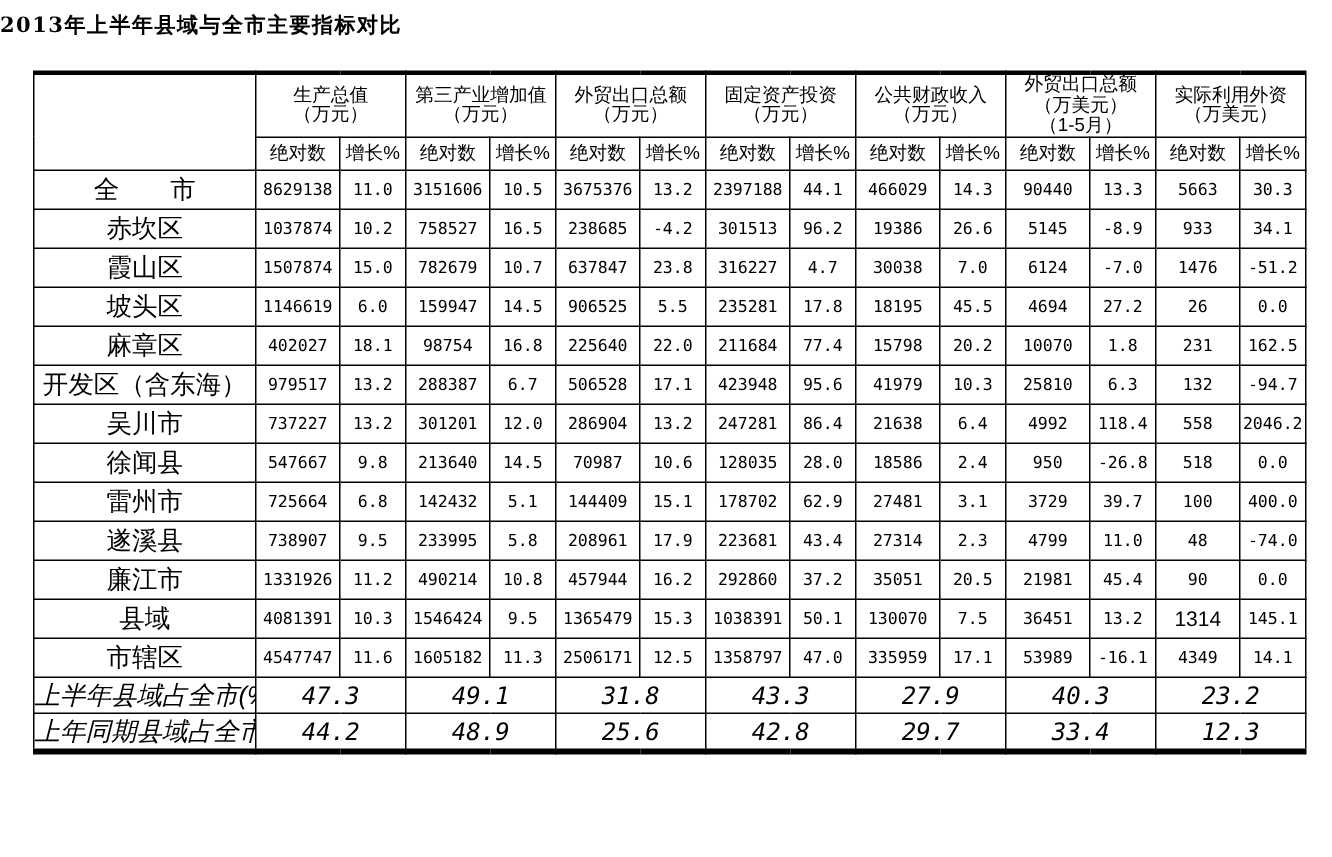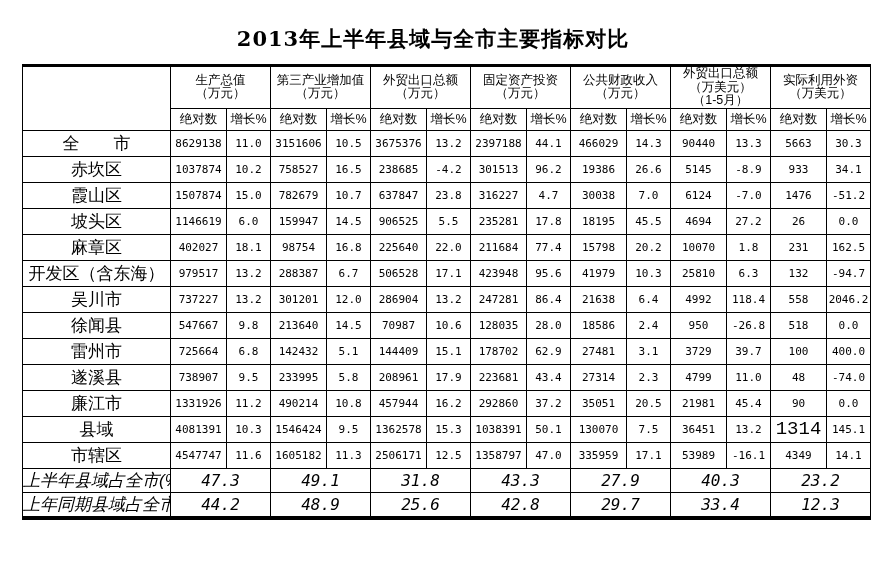--- a/index.html
+++ b/index.html
@@ -8,34 +8,33 @@
     position: relative;
     width: 888px;
     height: 571px;
     background: #fff;
     color: #000;
     font-family: "Liberation Sans", sans-serif;
     overflow: hidden;
   }
   .title {
     position: absolute;
-    top: 25px;
+    top: 8px;
     left: 0;
     width: 866px;
     margin: 0;
-    text-align: center;
     font-family: "DejaVu Serif", "Liberation Serif", serif;
-    font-size: 21px;
+    font-size: 14px;
     font-weight: bold;
     letter-spacing: 1px;
   }
   table.indicators {
     position: absolute;
     left: 22px;
-    top: 64px;
+    top: 47px;
     width: 845px;
     border-collapse: collapse;
     table-layout: fixed;
     border-top: 3px solid #000;
     border-bottom: 4px solid #000;
   }
   table.indicators th,
   table.indicators td {
     border: 1px solid #000;
     padding: 0;
@@ -58,22 +57,22 @@
     padding-left: 10px;
     font-size: 17px;
     white-space: pre;
   }
   td.num-cell {
     height: 26px;
     font-size: 11px;
     font-family: "DejaVu Sans Mono", monospace;
   }
   td.num-cell.big {
-    font-size: 19px;
-    font-family: Liberation Mono, monospace;
+    font-size: 14px;
+    font-family: Liberation Sans, sans-serif;
   }
   tr.summary-row td { height: 23px; font-style: italic; }
   tr.summary-row td.merged-val {
     font-size: 16px;
     font-family: "DejaVu Sans Mono", monospace;
   }
 </style>
 </head>
 <body>
 
@@ -334,21 +333,21 @@
           <td class="num-cell">45.4</td>
           <td class="num-cell">90</td>
           <td class="num-cell">0.0</td>
         </tr>
         <tr>
           <td class="row-label">县域</td>
           <td class="num-cell">4081391</td>
           <td class="num-cell">10.3</td>
           <td class="num-cell">1546424</td>
           <td class="num-cell">9.5</td>
-          <td class="num-cell">1362578</td>
+          <td class="num-cell">1365479</td>
           <td class="num-cell">15.3</td>
           <td class="num-cell">1038391</td>
           <td class="num-cell">50.1</td>
           <td class="num-cell">130070</td>
           <td class="num-cell">7.5</td>
           <td class="num-cell">36451</td>
           <td class="num-cell">13.2</td>
           <td class="num-cell big">1314</td>
           <td class="num-cell">145.1</td>
         </tr>

